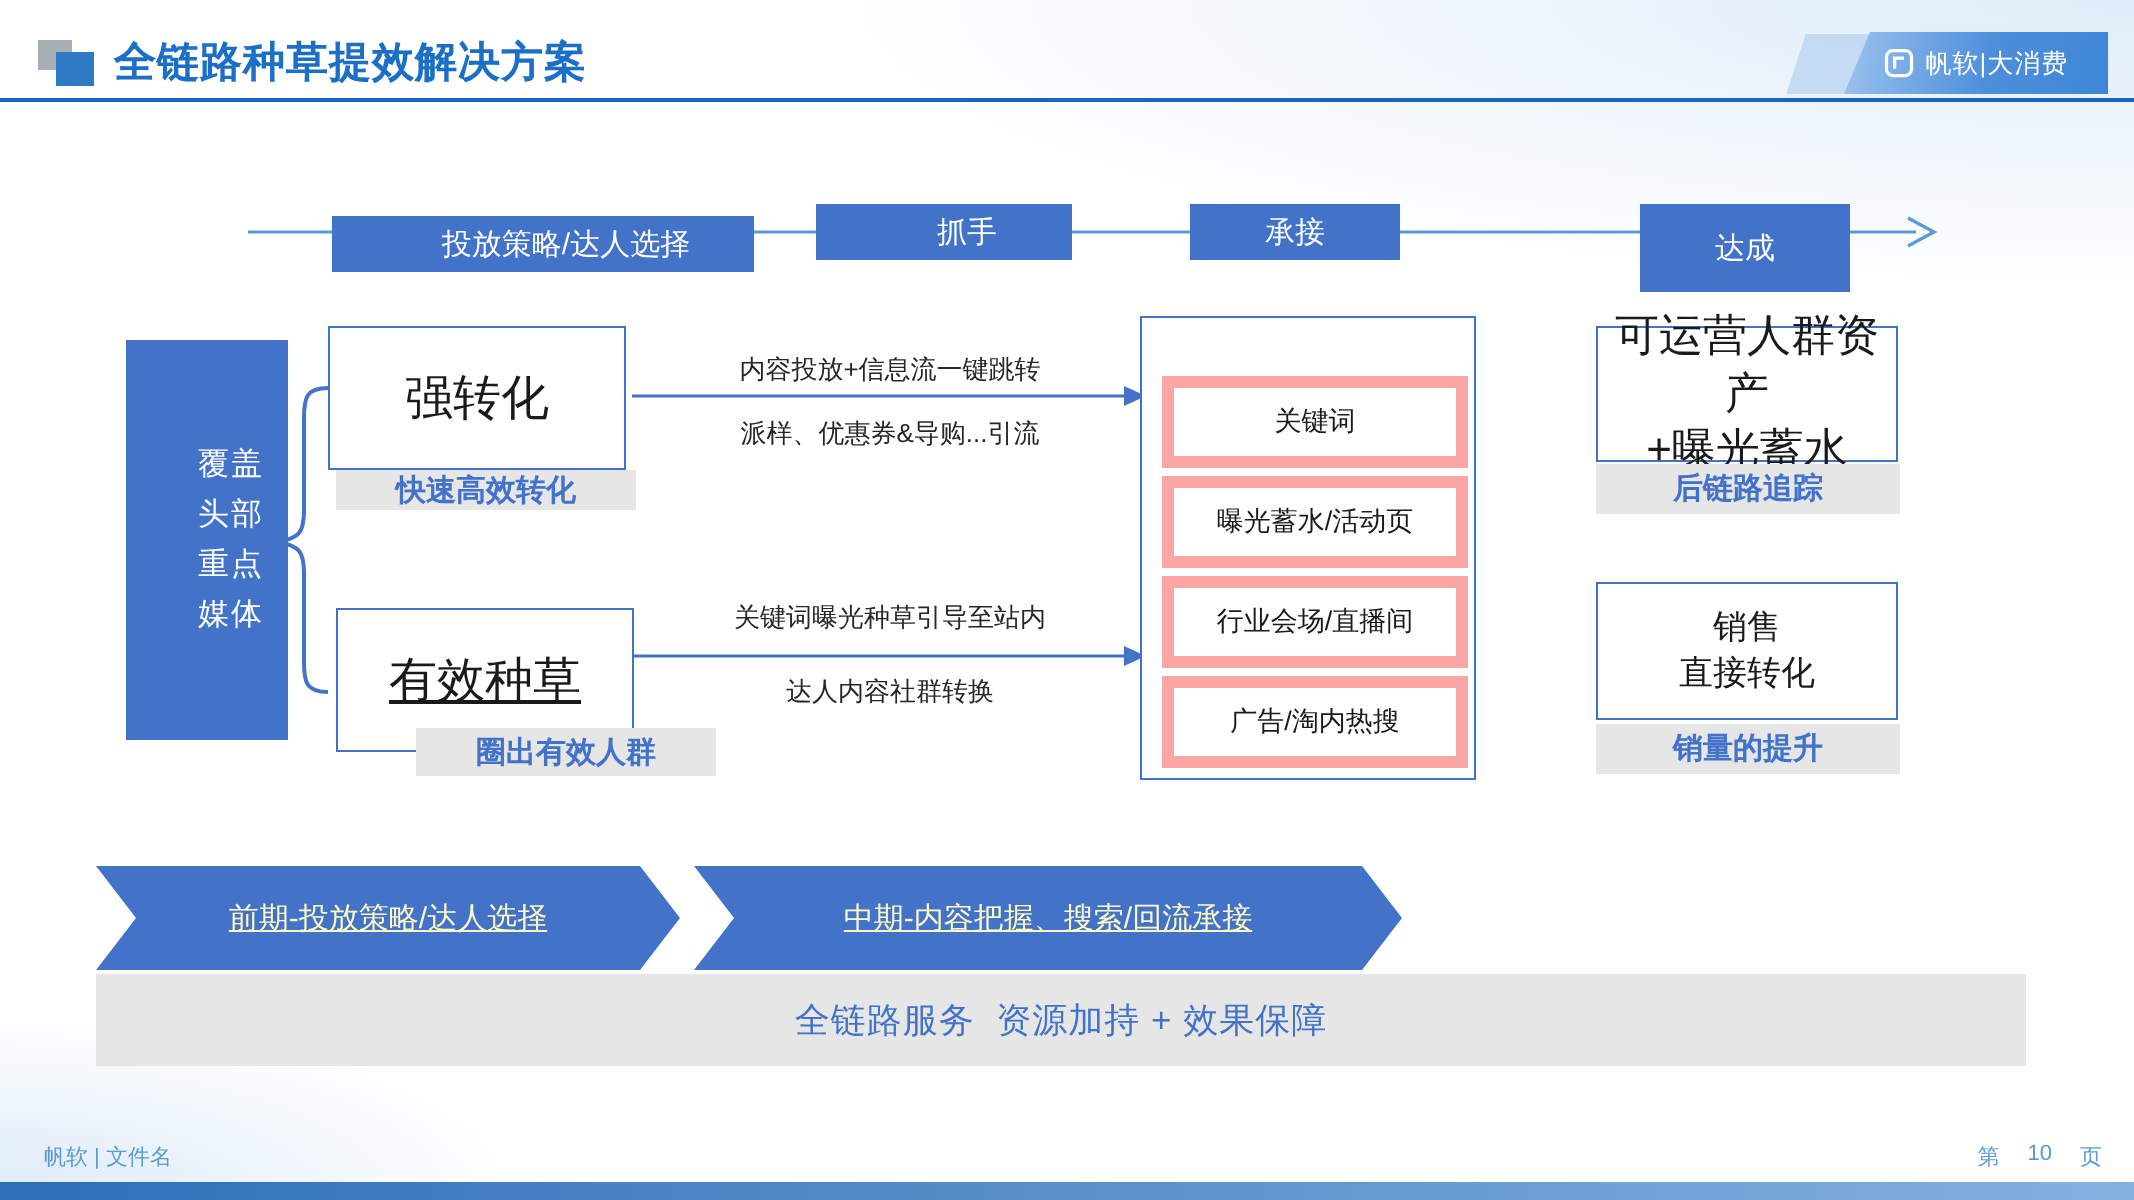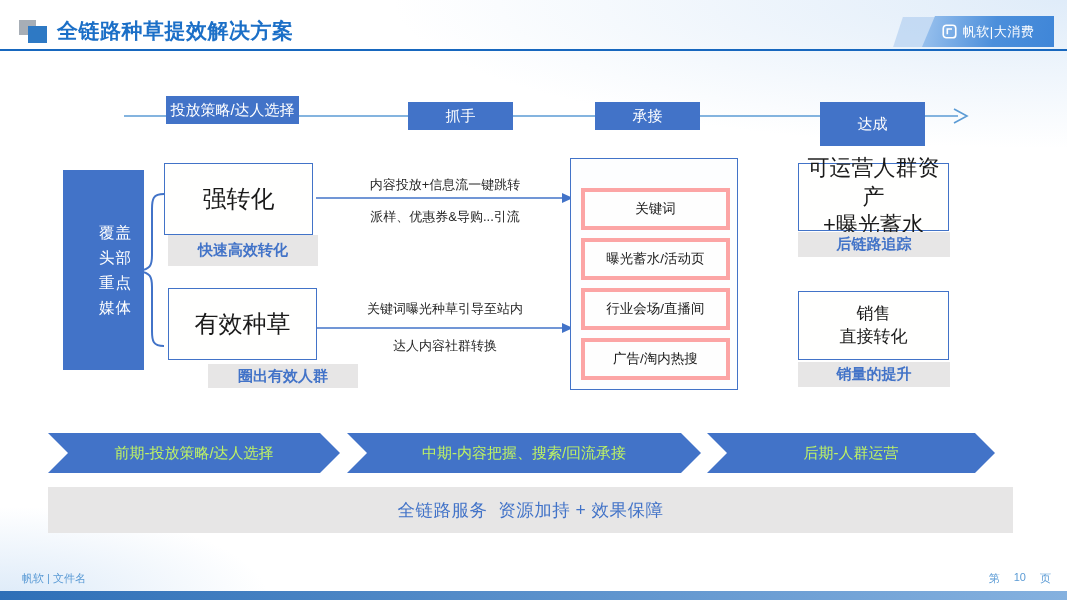--- a/index.html
+++ b/index.html
@@ -18,50 +18,50 @@
   .icon-sq-blue{left:28px;top:26px;width:19px;height:17px;background:#2e79c4;}
   .page-title{left:57px;top:17px;font-size:21px;font-weight:600;color:#1b6fc7;letter-spacing:.5px;}
   .header-line{left:0;top:49px;width:1067px;height:2px;background:#1767be;}
   .logo-decor{left:898px;top:17px;width:82px;height:30px;background:rgba(176,206,240,.65);transform:skewX(-18deg);}
   .logo-banner{left:922px;top:16px;width:132px;height:31px;
     background:linear-gradient(100deg,#9cc3ee 0%,#4c8fdb 55%,#3f86d8 100%);
     clip-path:polygon(13px 0,100% 0,100% 100%,0 100%);
     display:flex;align-items:center;justify-content:center;gap:6px;color:#fff;font-size:13px;letter-spacing:.5px;}
   
   .stage{background:#4273c8;color:#fff;font-size:15px;}
-  .stage1{left:166px;top:96px;width:133px;height:28px;}
-  .stage2{left:408px;top:102px;width:105px;height:28px;}
+  .stage1{left:166px;top:108px;width:188px;height:28px;padding-left:23px;}
+  .stage2{left:408px;top:102px;width:105px;height:28px;padding-left:23px;}
   .stage3{left:595px;top:102px;width:105px;height:28px;font-family:Liberation Mono, monospace;}
   .stage4{left:820px;top:102px;width:105px;height:44px;}
   
   .coverage{left:63px;top:170px;width:57px;height:200px;background:#4273c8;color:#fff;
     font-size:15.5px;line-height:1.62;white-space:pre-line;letter-spacing:1px;padding-left:24px;}
   
   .whitebox{background:#fffffe;border:1.5px solid #4273c8;color:#1a1a1a;}
   .strong-box{left:164px;top:163px;width:147px;height:70px;font-size:24px;}
-  .seed-box{left:168px;top:288px;width:147px;height:70px;font-size:24px;}
+  .seed-box{left:168px;top:304px;width:147px;height:70px;font-size:24px;text-decoration:underline;}
   .tag{background:#e7e6e6;color:#4273c8;font-weight:bold;font-size:15px;}
-  .strong-tag{left:168px;top:235px;width:150px;height:31px;}
+  .strong-tag{left:168px;top:235px;width:150px;height:20px;}
   .seed-tag{left:168px;top:364px;width:150px;height:24px;margin-left:40px;}
   
   .alabel{width:246px;left:322px;font-size:13px;color:#262626;text-align:center;}
   .a1t{top:176px;} .a1b{top:208px;} .a2t{top:300px;} .a2b{top:337px;}
   
   .mid{left:570px;top:158px;width:166px;height:230px;background:#fdfeff;border:1.5px solid #4273c8;}
-  .tp{position:absolute;left:10px;width:141px;height:34px;background:#fefefe;border:4px solid #fca5a5;
+  .tp{position:absolute;left:10px;width:141px;height:34px;background:#fefefe;border:6px solid #fca5a5;
       font-size:13.5px;color:#1a1a1a;}
   .tp1{top:29px;} .tp2{top:79px;} .tp3{top:129px;} .tp4{top:179px;}
   
   .out1{left:798px;top:163px;width:149px;height:66px;font-size:22px;line-height:1.3;white-space:pre-line;}
   .out1-tag{left:798px;top:232px;width:152px;height:25px;}
   .out2{left:798px;top:291px;width:149px;height:67px;font-size:17px;line-height:1.3;white-space:pre-line;}
   .out2-tag{left:798px;top:362px;width:152px;height:25px;}
   
-  .chev{top:433px;height:40px;background:#4273c8;color:#bef264;font-size:15px;
-    clip-path:polygon(0 0, calc(100% - 20px) 0, 100% 50%, calc(100% - 20px) 100%, 0 100%, 20px 50%);}
+  .chev{top:433px;height:52px;background:#4273c8;color:#fef9c3;font-size:15px;
+    clip-path:polygon(0 0, calc(100% - 20px) 0, 100% 50%, calc(100% - 20px) 100%, 0 100%, 20px 50%);text-decoration:underline;}
   .chev1{left:48px;width:292px;}
   .chev2{left:347px;width:354px;}
   .chev3{left:707px;width:288px;}
   
   .banner{left:48px;top:487px;width:965px;height:46px;background:#e7e6e6;
     color:#4273c8;font-size:17.5px;white-space:pre;letter-spacing:.5px;}
   
   .foot-left{left:22px;top:571px;font-size:11px;color:#5b9bd5;}
   .foot-right{right:16px;top:571px;font-size:11px;color:#5b9bd5;display:flex;gap:14px;}
   .bottom-bar{left:0;top:591px;width:1067px;height:9px;
@@ -133,21 +133,20 @@
 
   <div class="abs flexc whitebox out1">可运营人群资产
 +曝光蓄水</div>
   <div class="abs flexc tag out1-tag">后链路追踪</div>
   <div class="abs flexc whitebox out2">销售
 直接转化</div>
   <div class="abs flexc tag out2-tag">销量的提升</div>
 
   <div class="abs flexc chev chev1">前期-投放策略/达人选择</div>
   <div class="abs flexc chev chev2">中期-内容把握、搜索/回流承接</div>
-  <div class="abs flexc chev chev3">后期-人群运营</div>
 
   <div class="abs flexc banner">全链路服务  资源加持 + 效果保障</div>
 
   <div class="abs foot-left">帆软 | 文件名</div>
   <div class="abs foot-right">
     <span>第</span>
     <span>10</span>
     <span>页</span>
   </div>
   <div class="abs bottom-bar"></div>

